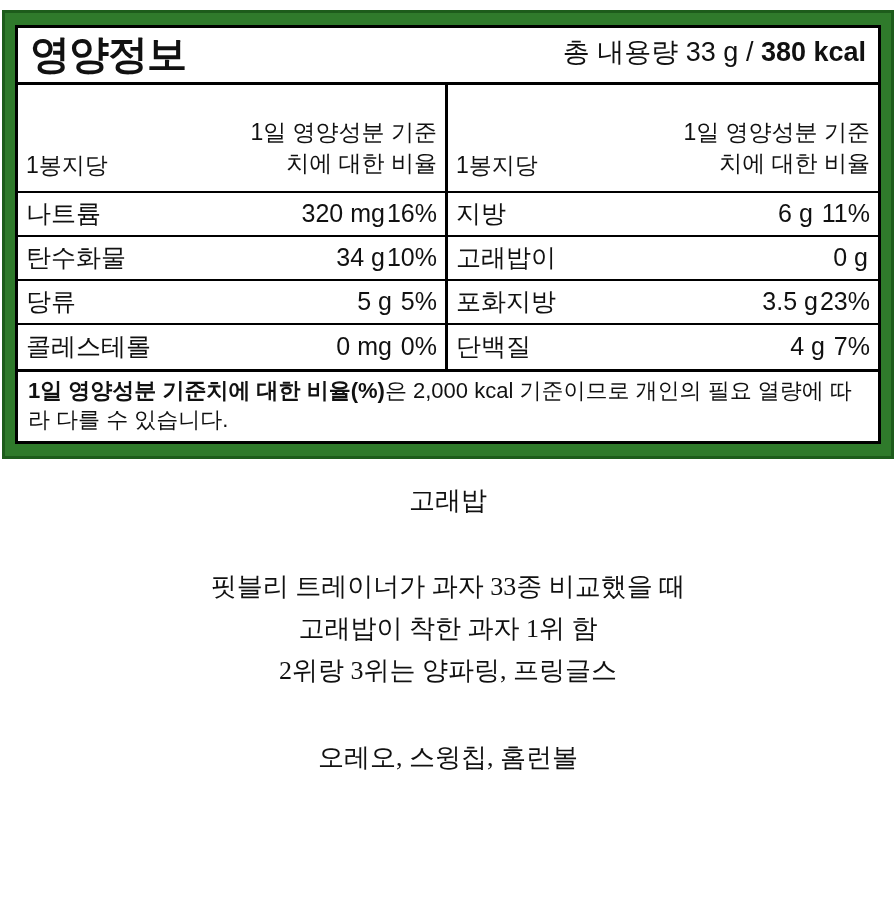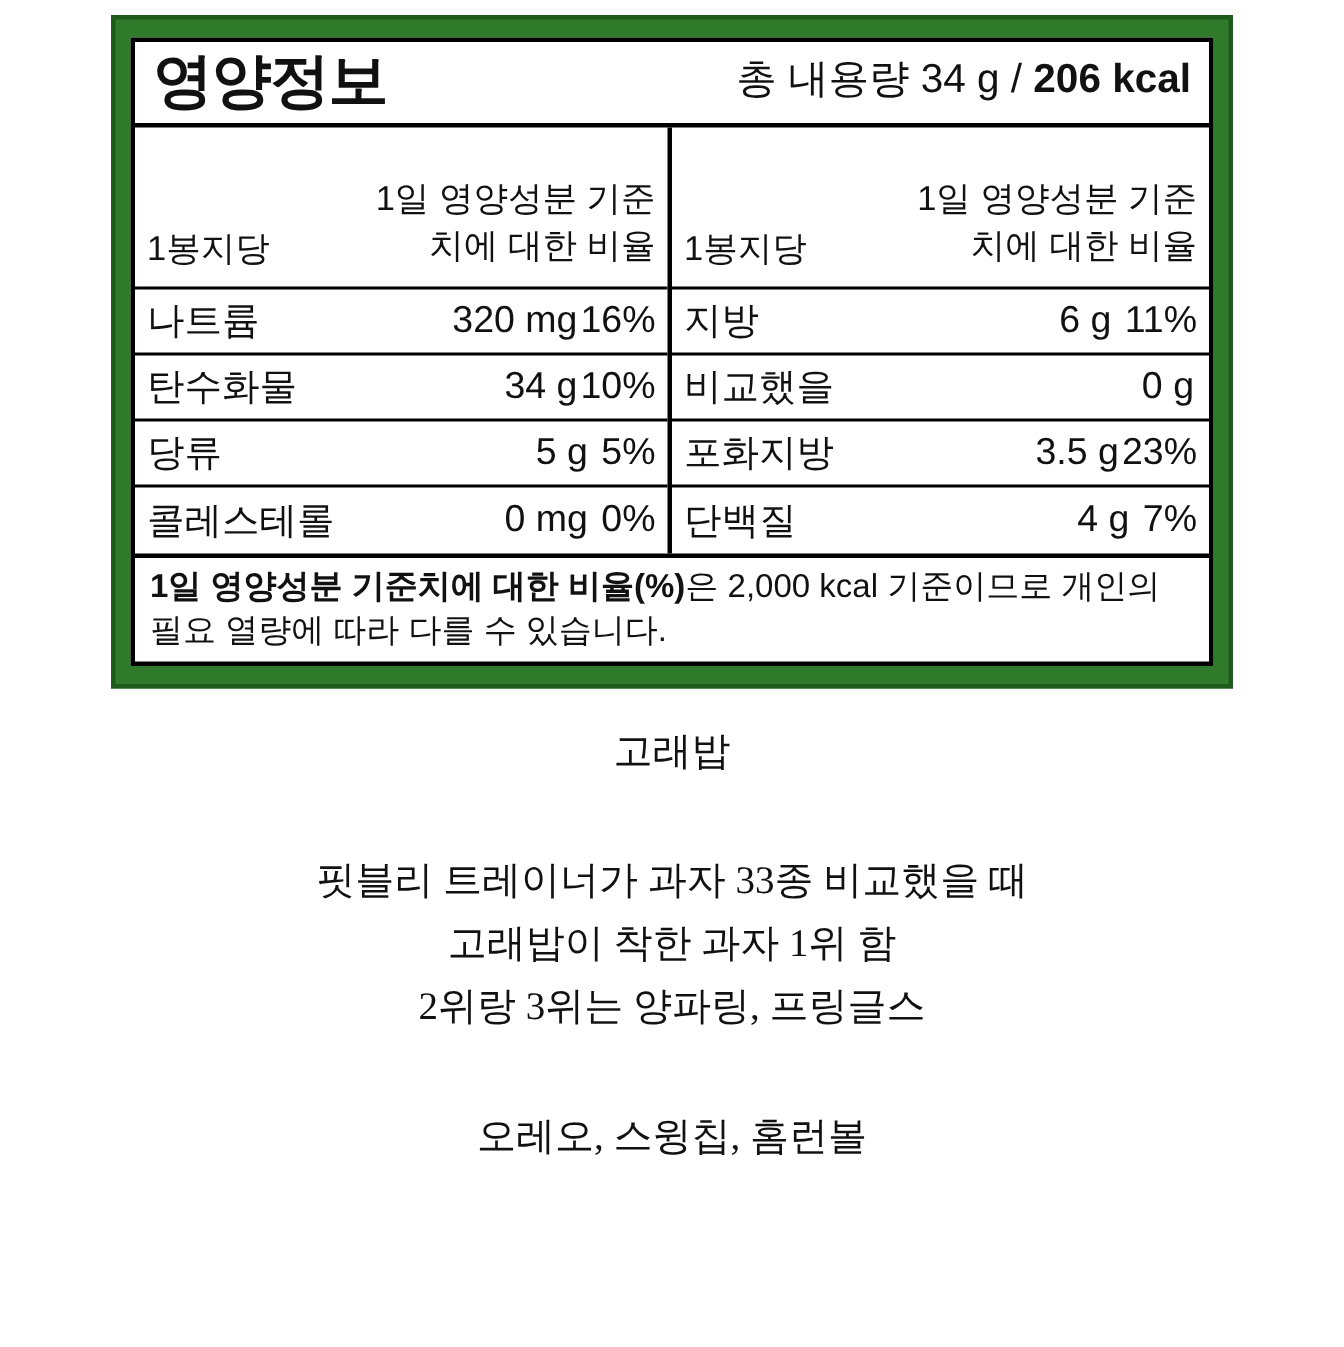--- a/index.html
+++ b/index.html
@@ -12,21 +12,21 @@
     height: 898px;
     font-family: "Liberation Sans", sans-serif;
     color: #111111;
     overflow: hidden;
   }
 
   
   .label-outer {
     position: relative;
     margin: 10px auto 0 auto;
-    width: 748px;
+    width: 892px;
     box-sizing: border-box;
     background: #2f7a2b;
     padding: 12px 10px 12px 10px;
     border: 3px solid #1d5c1b;
   }
   .label-inner {
     background: #ffffff;
     border: 3px solid #000000;
     box-sizing: border-box;
   }
@@ -157,21 +157,21 @@
 </style>
 </head>
 <body>
 
 <div class="label-outer">
   <div class="label-inner">
 
     <div class="lbl-header">
       <div class="lbl-title">영양정보</div>
       <div class="lbl-amount">
-        <span>총 내용량 34 g / </span><span class="kcal">206 kcal</span>
+        <span>총 내용량 33 g / </span><span class="kcal">380 kcal</span>
       </div>
     </div>
 
     <div class="lbl-body">
 
       <div class="lbl-col left">
         <div class="col-head">
           <div class="per">1봉지당</div>
           <div class="dv">1일 영양성분 기준치에 대한 비율</div>
         </div>
@@ -212,21 +212,21 @@
         </div>
 
         <div class="nut-row">
           <span class="nut-name">지방</span>
           <span class="nut-vals">
             <span class="amt">6 g</span>&nbsp;<span class="pct">11</span><span class="pctsym">%</span>
           </span>
         </div>
 
         <div class="nut-row">
-          <span class="nut-name">비교했을</span>
+          <span class="nut-name">고래밥이</span>
           <span class="nut-vals">
             <span class="amt">0 g</span><span class="pct"></span><span class="pctsym"></span>
           </span>
         </div>
 
         <div class="nut-row">
           <span class="nut-name">포화지방</span>
           <span class="nut-vals">
             <span class="amt">3.5 g</span><span class="pct">23</span><span class="pctsym">%</span>
           </span>

